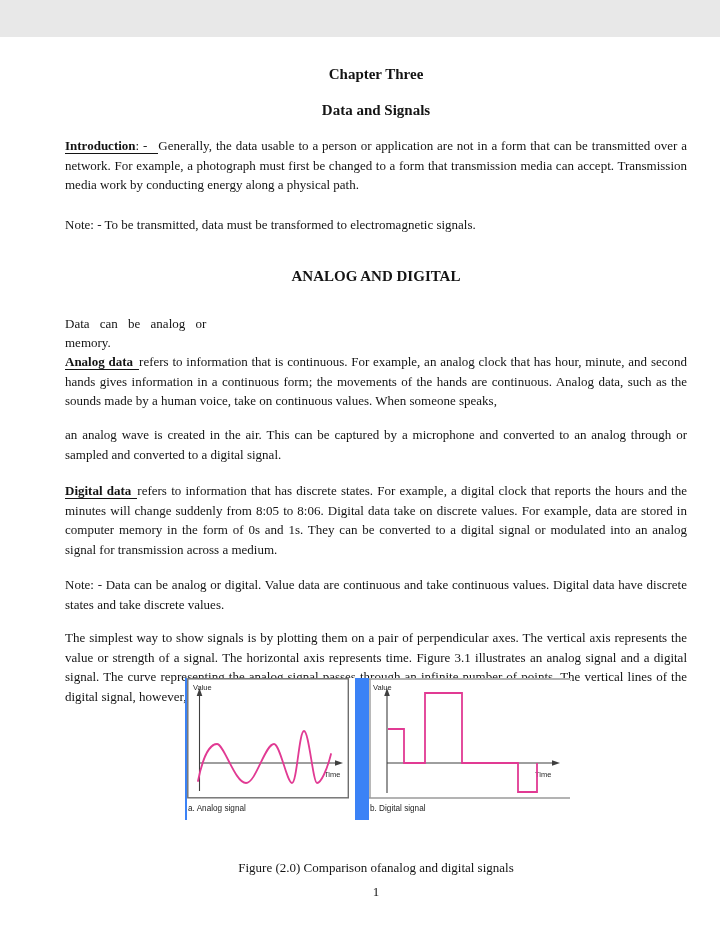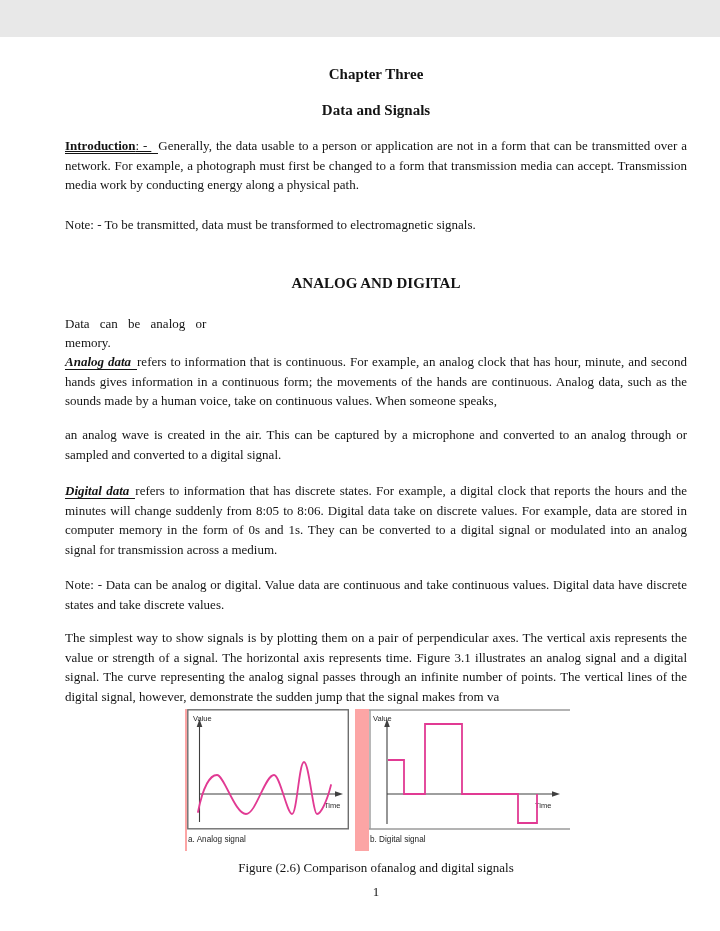--- a/index.html
+++ b/index.html
@@ -11,26 +11,26 @@
     font-size:13px;line-height:19.5px;
     color:#141414;
     overflow:hidden;
     margin-top:37px;
   }
   .content{position:absolute;left:65px;width:622px;top:0;}
   .abs{position:absolute;left:0;width:100%;}
   .ctr{text-align:center;}
   .just{text-align:justify;}
   .title{font-size:15px;font-weight:bold;}
-  .lblgrp{border-bottom:1.4px solid #141414;padding-right:7px;text-decoration:underline;}
+  .lblgrp{border-bottom:1.4px solid #141414;padding-right:7px;}
   .lbl-bold{font-weight:bold;}
-  .lbl-underline-wide{font-weight:bold;border-bottom:1.4px solid #141414;padding-right:6px;font-style:italic;}
+  .lbl-underline-wide{font-weight:bold;border-bottom:1.4px solid #141414;padding-right:6px;}
   .note-word{}
   .wide-words{word-spacing:7px;}
-  .fig-strip{position:absolute;left:185px;top:672px;width:385px;height:142px;background:#fca5a5;}
+  .fig-strip{position:absolute;left:185px;top:641px;width:385px;height:142px;background:#3b82f6;}
   .fig-svg{position:absolute;top:0;background:#ffffff;}
   .caption{font-size:13px;}
   .pagenum{font-size:13px;}
   svg text{font-family:"Liberation Sans", sans-serif;fill:#2b2b2b;}
   .axis-label{font-size:7.5px;}
   .panel-label{font-size:8.2px;fill:#1e1e1e;}
 </style>
 </head>
 <body>
 
@@ -38,36 +38,36 @@
   <div class="content">
 
     <div class="abs ctr title" style="top:28px;">Chapter Three</div>
 
     <div class="abs ctr title" style="top:64px;">Data and Signals</div>
 
     <div class="abs just" style="top:99px;"><span class="lblgrp"><span class="lbl-bold">Introduction</span><span>: - </span></span><span>Generally, the data usable to a person or application are not in a form that can be transmitted over a network. For example, a photograph must first be changed to a form that transmission media can accept.  Transmission media work by conducting energy along a physical path.</span></div>
 
     <div class="abs" style="top:178px;">Note: - To be transmitted, data must be transformed to electromagnetic signals.</div>
 
-    <div class="abs ctr title" style="top:237px;">ANALOG AND DIGITAL</div>
+    <div class="abs ctr title" style="top:230px;">ANALOG AND DIGITAL</div>
 
     <div class="abs wide-words" style="top:277px;">Data can be analog or</div>
     <div class="abs" style="top:296px;">memory.</div>
 
     <div class="abs just" style="top:315px;"><span class="lbl-underline-wide">Analog data</span><span>refers to information that is continuous. For example, an analog clock that has hour, minute, and second hands gives information in a continuous form; the movements of the hands are continuous. Analog data, such as the sounds made by a human voice, take on continuous values. When someone speaks,</span></div>
 
     <div class="abs just" style="top:388px;">an analog wave is created in the air. This can be captured by a microphone and converted to an analog through or sampled and converted to a digital signal.</div>
 
     <div class="abs just" style="top:444px;"><span class="lbl-underline-wide">Digital data</span><span>refers to information that has discrete states. For example, a digital clock that reports the hours and the minutes will change suddenly from 8:05 to 8:06. Digital data take on discrete values. For example, data are stored in computer memory in the form of 0s and 1s. They can be converted to a digital signal or modulated into an analog signal for transmission across a medium.</span></div>
 
     <div class="abs just" style="top:538px;"><span class="note-word">Note</span><span>: - Data can be analog or digital. Value data are continuous and take continuous values. Digital data have discrete states and take discrete values.</span></div>
 
     <div class="abs just" style="top:591px;">The simplest way to show signals is by plotting them on a pair of perpendicular axes. The vertical axis represents the value or strength of a signal. The horizontal axis represents time. Figure 3.1 illustrates an analog signal and a digital signal. The curve representing the analog signal passes through an infinite number of points. The vertical lines of the digital signal, however, demonstrate the sudden jump that the signal makes from va</div>
 
-    <div class="abs ctr caption" style="top:821px;">Figure (2.6) Comparison ofanalog and digital signals</div>
+    <div class="abs ctr caption" style="top:821px;">Figure (2.0) Comparison ofanalog and digital signals</div>
 
     <div class="abs ctr pagenum" style="top:845px;">1</div>
   </div>
 
   <div class="fig-strip">
 
     <svg class="fig-svg" style="left:2px;" width="168" height="142" viewBox="0 0 168 142">
       <rect x="0.8" y="0.8" width="160.5" height="119" fill="#ffffff" stroke="#6e6e6e" stroke-width="1.4"></rect>
 
       <line x1="12.5" y1="17" x2="12.5" y2="113" stroke="#3f3f3f" stroke-width="1.1"></line>

